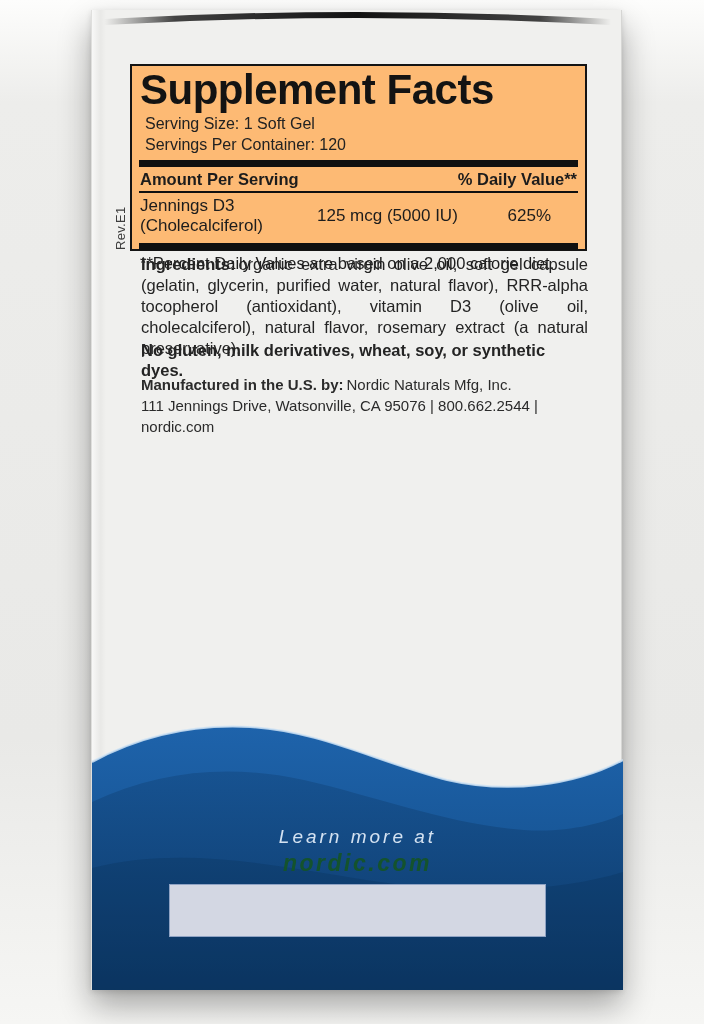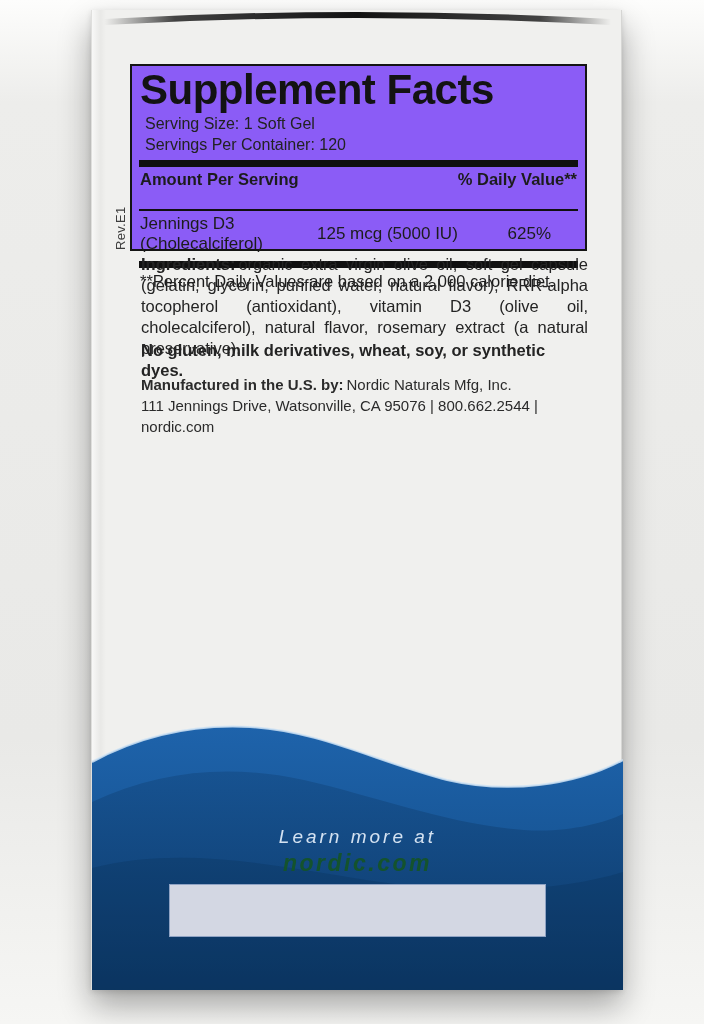--- a/index.html
+++ b/index.html
@@ -28,31 +28,31 @@
   
   .rev {
     position:absolute; left:21px; top:240px;
     font-size:13px; color:#3d3d3d; letter-spacing:0.3px;
     transform:rotate(-90deg); transform-origin:left top; white-space:nowrap;
   }
 
   
   .facts {
     position:absolute; left:38px; top:54px; width:457px; height:187px;
-    border:2px solid #141414; background:#8b5cf6; padding:2px 7px 0;
+    border:2px solid #141414; background:#fdba74; padding:2px 7px 0;
   }
   .facts-title {
     font-size:42px; line-height:40px; font-weight:bold; letter-spacing:-0.5px;
     color:#131313; margin:2px 0 3px 1px; white-space:nowrap;
   }
   .serving-line { font-size:16px; line-height:21px; color:#222; margin-left:6px; }
   .bar { height:7px; background:#101010; margin-top:5px; }
   .hdr-row {
     display:flex; justify-content:space-between; align-items:center;
-    font-weight:bold; font-size:16.5px; padding:3px 1px 20px;
+    font-weight:bold; font-size:16.5px; padding:3px 1px 2px;
     border-bottom:2px solid #101010;
   }
   .nutr-row { display:flex; align-items:center; font-size:17px; padding:3px 1px 2px; }
   .nutr-name { flex:1; }
   .nutr-amount { width:168px; }
   .nutr-dv { width:92px; text-align:right; padding-right:26px; }
   .footnote { font-size:16.5px; line-height:20px; padding:3px 1px 4px; color:#1d1d1d; }
 
   
   .copy { position:absolute; left:49px; width:447px; color:#242424; }

